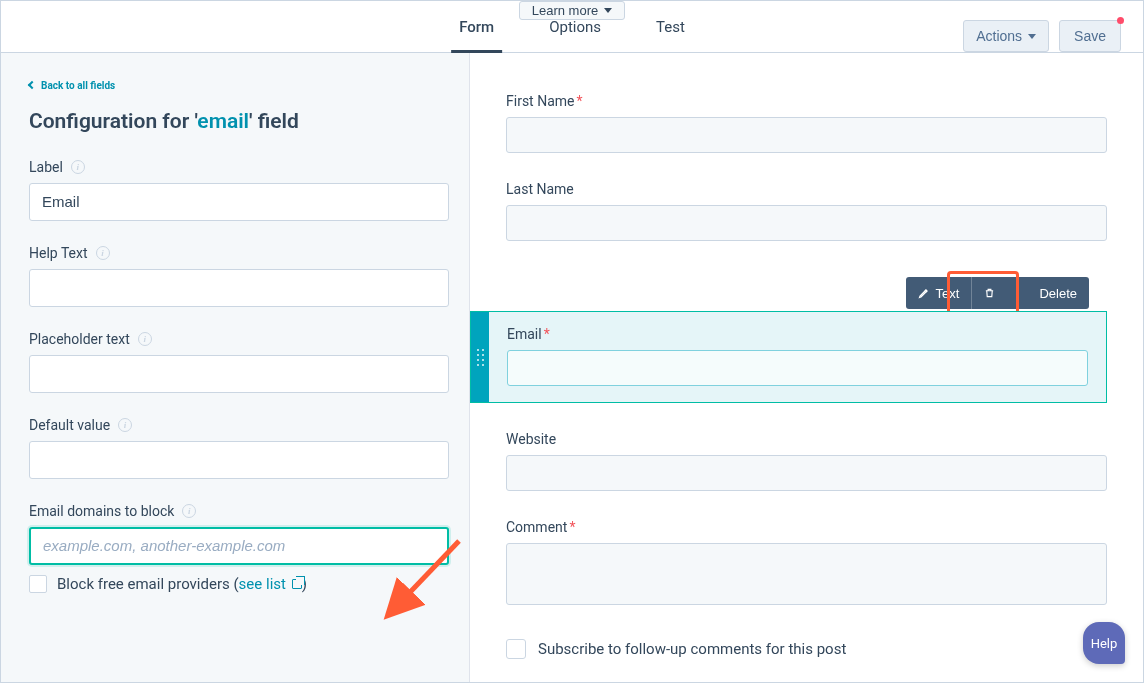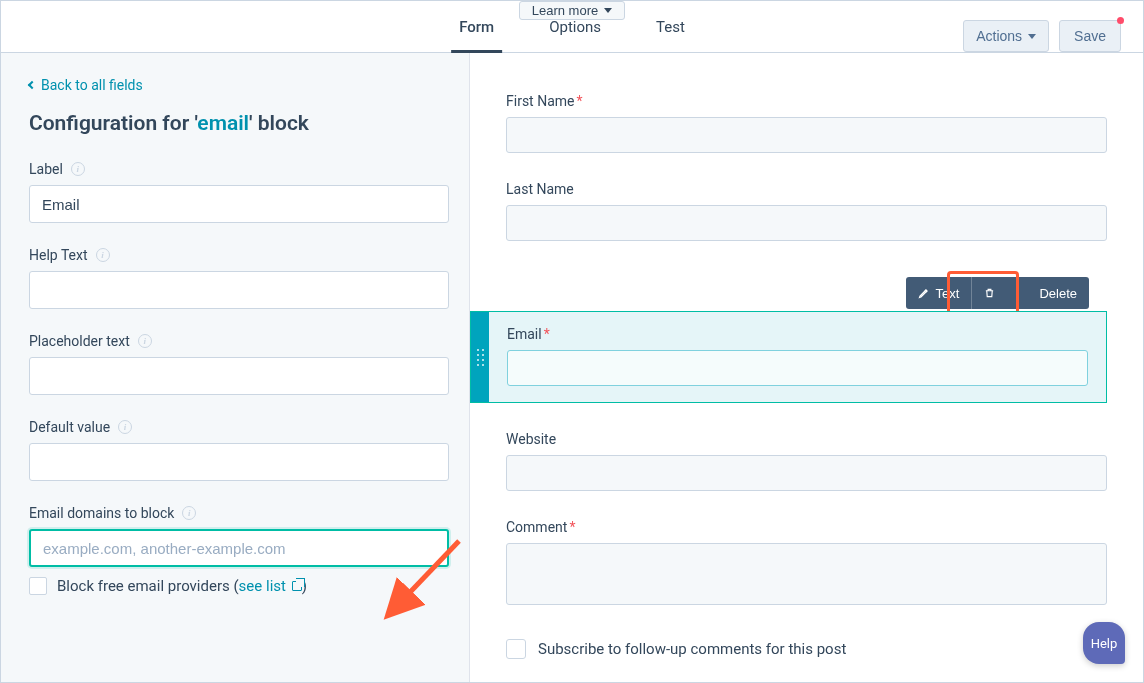--- a/index.html
+++ b/index.html
@@ -15,30 +15,30 @@
   .tab.active { color: #33475b; font-weight: 500; }
   .tab.active::after { content: ""; position: absolute; left: -8px; right: -8px; bottom: -1px; height: 3px; background: #33475b; }
   .right-actions { margin-left: auto; display: flex; gap: 10px; align-items: flex-end; position: relative; }
   .actions-btn { height: 32px; border: 1px solid #cbd6e2; border-radius: 3px; background: #eaf0f6; color: #506e91; padding: 0 12px; font-size: 14px; display: inline-flex; align-items: center; gap: 6px; cursor: pointer; }
   .save-btn { height: 32px; border: 1px solid #cbd6e2; border-radius: 3px; background: #eaf0f6; color: #506e91; padding: 0 14px; font-size: 14px; display: inline-flex; align-items: center; cursor: pointer; position: relative; }
   .save-dot { position: absolute; top: -4px; right: -4px; width: 7px; height: 7px; background: #ff4c6a; border-radius: 50%; }
 
   
   .body { display: flex; height: calc(683px - 54px); }
   .left-pane { width: 469px; background: #f5f8fa; border-right: 1px solid #dfe3eb; padding: 20px 28px; overflow: hidden; }
-  .back-link { color: #0091ae; font-size: 14px; cursor: pointer; display: inline-flex; align-items: center; gap: 6px; margin-bottom: 18px; }
+  .back-link { color: #0091ae; font-size: 10px; cursor: pointer; display: inline-flex; align-items: center; gap: 6px; margin-bottom: 18px; font-weight: bold; }
   .chev-left { width: 6px; height: 6px; border-left: 2px solid #0091ae; border-bottom: 2px solid #0091ae; transform: rotate(45deg); }
   .config-title { font-size: 21px; font-weight: 600; color: #33475b; margin-bottom: 26px; }
   .config-title .highlight { color: #0091ae; }
   .field-group { margin-bottom: 24px; }
   .field-label-row { display: flex; align-items: center; gap: 8px; margin-bottom: 8px; }
   .field-label { font-size: 14px; color: #33475b; }
   .info-icon { width: 14px; height: 14px; border-radius: 50%; border: 1px solid #cbd6e2; display: inline-flex; align-items: center; justify-content: center; font-size: 9px; color: #cbd6e2; font-weight: bold; font-style: italic; font-family: serif; }
   .text-input { width: 420px; height: 38px; border: 1px solid #cbd6e2; border-radius: 3px; padding: 0 12px; font-size: 15px; color: #33475b; background: #fff; outline: none; }
-  .text-input.focused { border: 2px solid #00bda5; box-shadow: 0 0 0 2px rgba(0,189,165,0.15); }
+  .text-input.focused { border: 2px solid #00bda5; box-shadow: 0 0 0 2px rgba(0,189,165,0.15); font-style: italic; }
   .text-input::placeholder { color: #99acc2; }
   .check-row { display: flex; align-items: center; gap: 10px; font-size: 15px; color: #33475b; margin-top: 10px; }
   .checkbox { width: 18px; height: 18px; border: 1px solid #cbd6e2; border-radius: 2px; background: #fff; cursor: pointer; }
   .link-inline { color: #0091ae; cursor: pointer; }
   .ext-icon { display: inline-block; width: 10px; height: 10px; border: 1.5px solid #0091ae; border-radius: 1px; position: relative; margin-left: 2px; }
   .ext-icon::after { content: ""; position: absolute; width: 8px; height: 8px; border-top: 1.5px solid #0091ae; border-right: 1.5px solid #0091ae; top: -4px; right: -4px; background: #f5f8fa; }
 
   
   .right-pane { flex: 1; padding: 40px 36px; position: relative; }
   .form-field { margin-bottom: 28px; position: relative; }
@@ -105,21 +105,21 @@
   </div>
 
   <div class="body">
 
     <div class="left-pane">
       <a class="back-link">
         <span class="chev-left"></span>
         <span>Back to all fields</span>
       </a>
       <h1 class="config-title">
-        <span>Configuration for '</span><span class="highlight">email</span><span>' block</span>
+        <span>Configuration for '</span><span class="highlight">email</span><span>' field</span>
       </h1>
 
       <div class="field-group">
         <div class="field-label-row">
           <span class="field-label">Label</span>
           <span class="info-icon">i</span>
         </div>
         <input class="text-input" value="Email" style="">
       </div>
 

